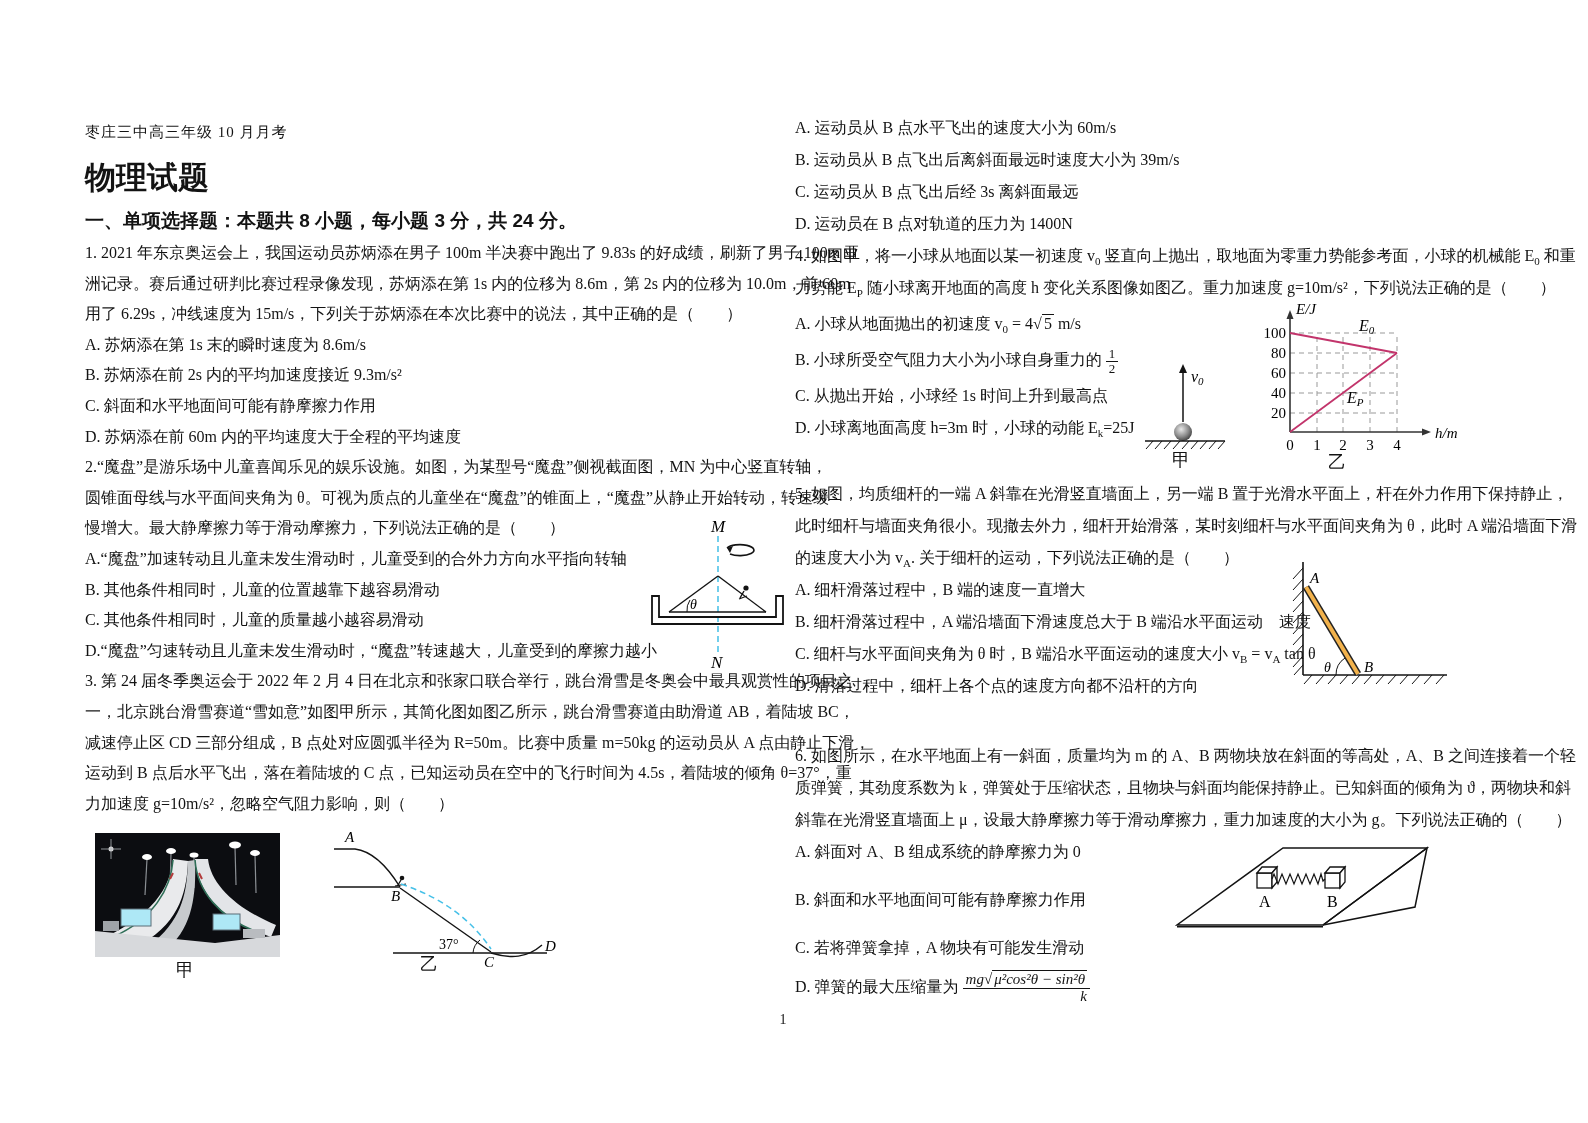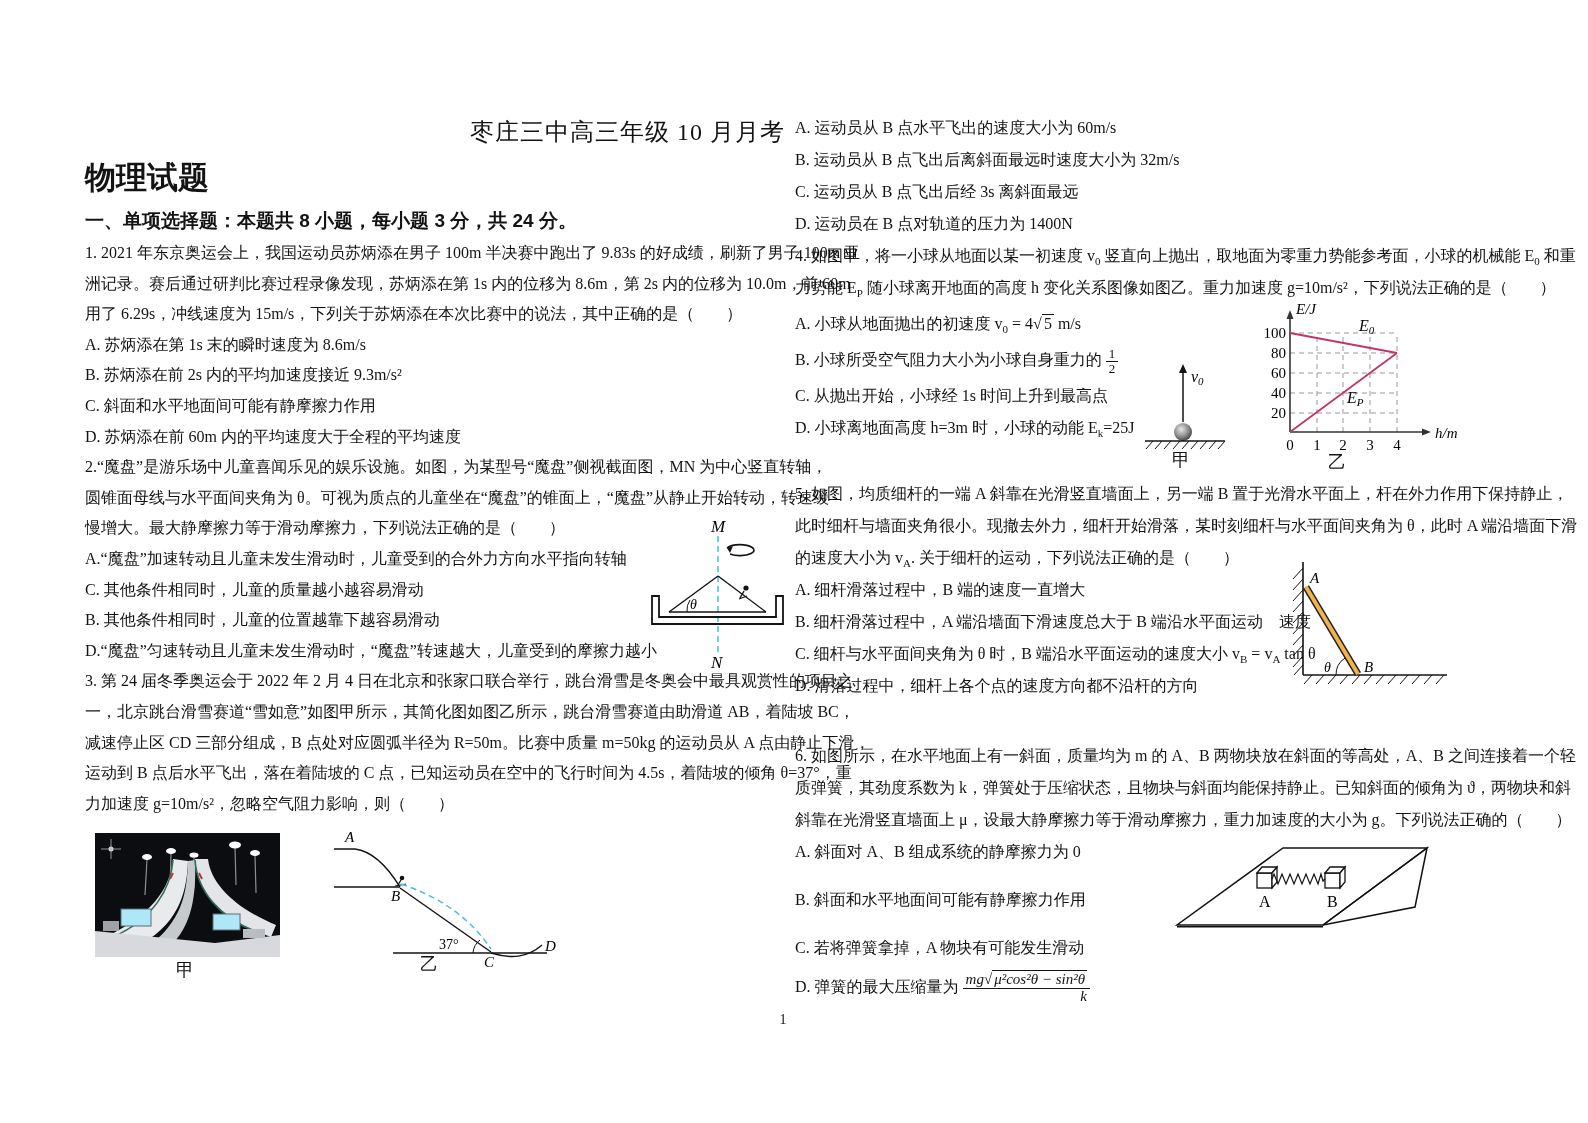--- a/index.html
+++ b/index.html
@@ -1,21 +1,21 @@
 <!DOCTYPE html>
 <html><head>
 <meta charset="utf-8">
 <style>
   html,body{margin:0;padding:0;background:#fff;}
   .page{position:relative;width:1588px;height:1123px;background:#ffffff;overflow:hidden;
         font-family:"Liberation Serif","DejaVu Serif",serif;color:#131313;}
   .col{position:absolute;}
   .col-left{left:85px;top:112px;width:700px;}
   .col-right{left:795px;top:112px;width:710px;}
-  .exam-title{height:40px;line-height:40px;text-align:right;font-size:24px;letter-spacing:1px;}
+  .exam-title{height:40px;line-height:40px;text-align:left;font-size:15px;letter-spacing:1px;}
   .subject-title{height:52px;line-height:52px;text-align:left;font-size:31px;font-weight:bold;
                  font-family:"Liberation Sans","DejaVu Sans",sans-serif;}
   .section-heading{height:34px;line-height:34px;font-size:19px;font-weight:bold;
                    font-family:"Liberation Sans","DejaVu Sans",sans-serif;}
   .ln{height:30.6px;line-height:30.6px;font-size:16px;white-space:nowrap;}
   .ln2{height:32px;line-height:32px;font-size:16px;white-space:nowrap;}
   .q6opt{height:29px;line-height:29px;margin-top:19px;}
   .tall{height:40px;line-height:40px;}
   .tall2{height:50px;line-height:50px;}
   .mt4{margin-top:4px;} .mt34{margin-top:34px;} .mt42{margin-top:38px;} .mt2{margin-top:1px;}
@@ -46,22 +46,22 @@
     <div class="ln">用了 6.29s，冲线速度为 15m/s，下列关于苏炳添在本次比赛中的说法，其中正确的是（　　）</div>
     <div class="ln">A. 苏炳添在第 1s 末的瞬时速度为 8.6m/s</div>
     <div class="ln">B. 苏炳添在前 2s 内的平均加速度接近 9.3m/s²</div>
     <div class="ln">C. 斜面和水平地面间可能有静摩擦力作用</div>
     <div class="ln">D. 苏炳添在前 60m 内的平均速度大于全程的平均速度</div>
 
     <div class="ln">2.“魔盘”是游乐场中儿童喜闻乐见的娱乐设施。如图，为某型号“魔盘”侧视截面图，MN 为中心竖直转轴，</div>
     <div class="ln">圆锥面母线与水平面间夹角为 θ。可视为质点的儿童坐在“魔盘”的锥面上，“魔盘”从静止开始转动，转速缓</div>
     <div class="ln">慢增大。最大静摩擦力等于滑动摩擦力，下列说法正确的是（　　）</div>
     <div class="ln">A.“魔盘”加速转动且儿童未发生滑动时，儿童受到的合外力方向水平指向转轴</div>
+    <div class="ln">B. 其他条件相同时，儿童的位置越靠下越容易滑动</div>
     <div class="ln">C. 其他条件相同时，儿童的质量越小越容易滑动</div>
-    <div class="ln">B. 其他条件相同时，儿童的位置越靠下越容易滑动</div>
     <div class="ln">D.“魔盘”匀速转动且儿童未发生滑动时，“魔盘”转速越大，儿童受到的摩擦力越小</div>
 
     <div class="ln">3. 第 24 届冬季奥运会于 2022 年 2 月 4 日在北京和张家口联合举行，跳台滑雪是冬奥会中最具观赏性的项目之</div>
     <div class="ln">一，北京跳台滑雪赛道“雪如意”如图甲所示，其简化图如图乙所示，跳台滑雪赛道由助滑道 AB，着陆坡 BC，</div>
     <div class="ln">减速停止区 CD 三部分组成，B 点处对应圆弧半径为 R=50m。比赛中质量 m=50kg 的运动员从 A 点由静止下滑，</div>
     <div class="ln">运动到 B 点后水平飞出，落在着陆坡的 C 点，已知运动员在空中的飞行时间为 4.5s，着陆坡的倾角 θ=37°，重</div>
     <div class="ln">力加速度 g=10m/s²，忽略空气阻力影响，则（　　）</div>
   </div>
 
   <div class="figure" style="left:635px;top:512px;width:160px;height:158px;">
@@ -152,21 +152,21 @@
       <text x="124" y="131" font-size="14">37°</text>
       <text x="169" y="149" font-size="15" font-style="italic">C</text>
       <path d="M176,135 C 196,141 212,140 227,127" fill="none" stroke="#131313" stroke-width="1.4"></path>
       <text x="230" y="133" font-size="15" font-style="italic">D</text>
     </svg>
   </div>
   <div class="fig-label" style="left:420px;top:952px;">乙</div>
 
   <div class="col col-right">
     <div class="ln2">A. 运动员从 B 点水平飞出的速度大小为 60m/s</div>
-    <div class="ln2">B. 运动员从 B 点飞出后离斜面最远时速度大小为 32m/s</div>
+    <div class="ln2">B. 运动员从 B 点飞出后离斜面最远时速度大小为 39m/s</div>
     <div class="ln2">C. 运动员从 B 点飞出后经 3s 离斜面最远</div>
     <div class="ln2">D. 运动员在 B 点对轨道的压力为 1400N</div>
 
     <div class="ln2"><span>4. 如图甲，将一小球从地面以某一初速度 v</span><sub>0</sub><span> 竖直向上抛出，取地面为零重力势能参考面，小球的机械能 E</span><sub>0</sub><span> 和重</span></div>
     <div class="ln2"><span>力势能 E</span><sub>P</sub><span> 随小球离开地面的高度 h 变化关系图像如图乙。重力加速度 g=10m/s²，下列说法正确的是（　　）</span></div>
     <div class="ln2 mt4"><span>A. 小球从地面抛出的初速度 v</span><sub>0</sub><span> = 4</span><span>√</span><span class="rad">5</span><span> m/s</span></div>
     <div class="ln2 tall"><span>B. 小球所受空气阻力大小为小球自身重力的 </span><span class="frac"><span class="num">1</span><span class="den">2</span></span></div>
     <div class="ln2">C. 从抛出开始，小球经 1s 时间上升到最高点</div>
     <div class="ln2"><span>D. 小球离地面高度 h=3m 时，小球的动能 E</span><sub>k</sub><span>=25J</span></div>
 

